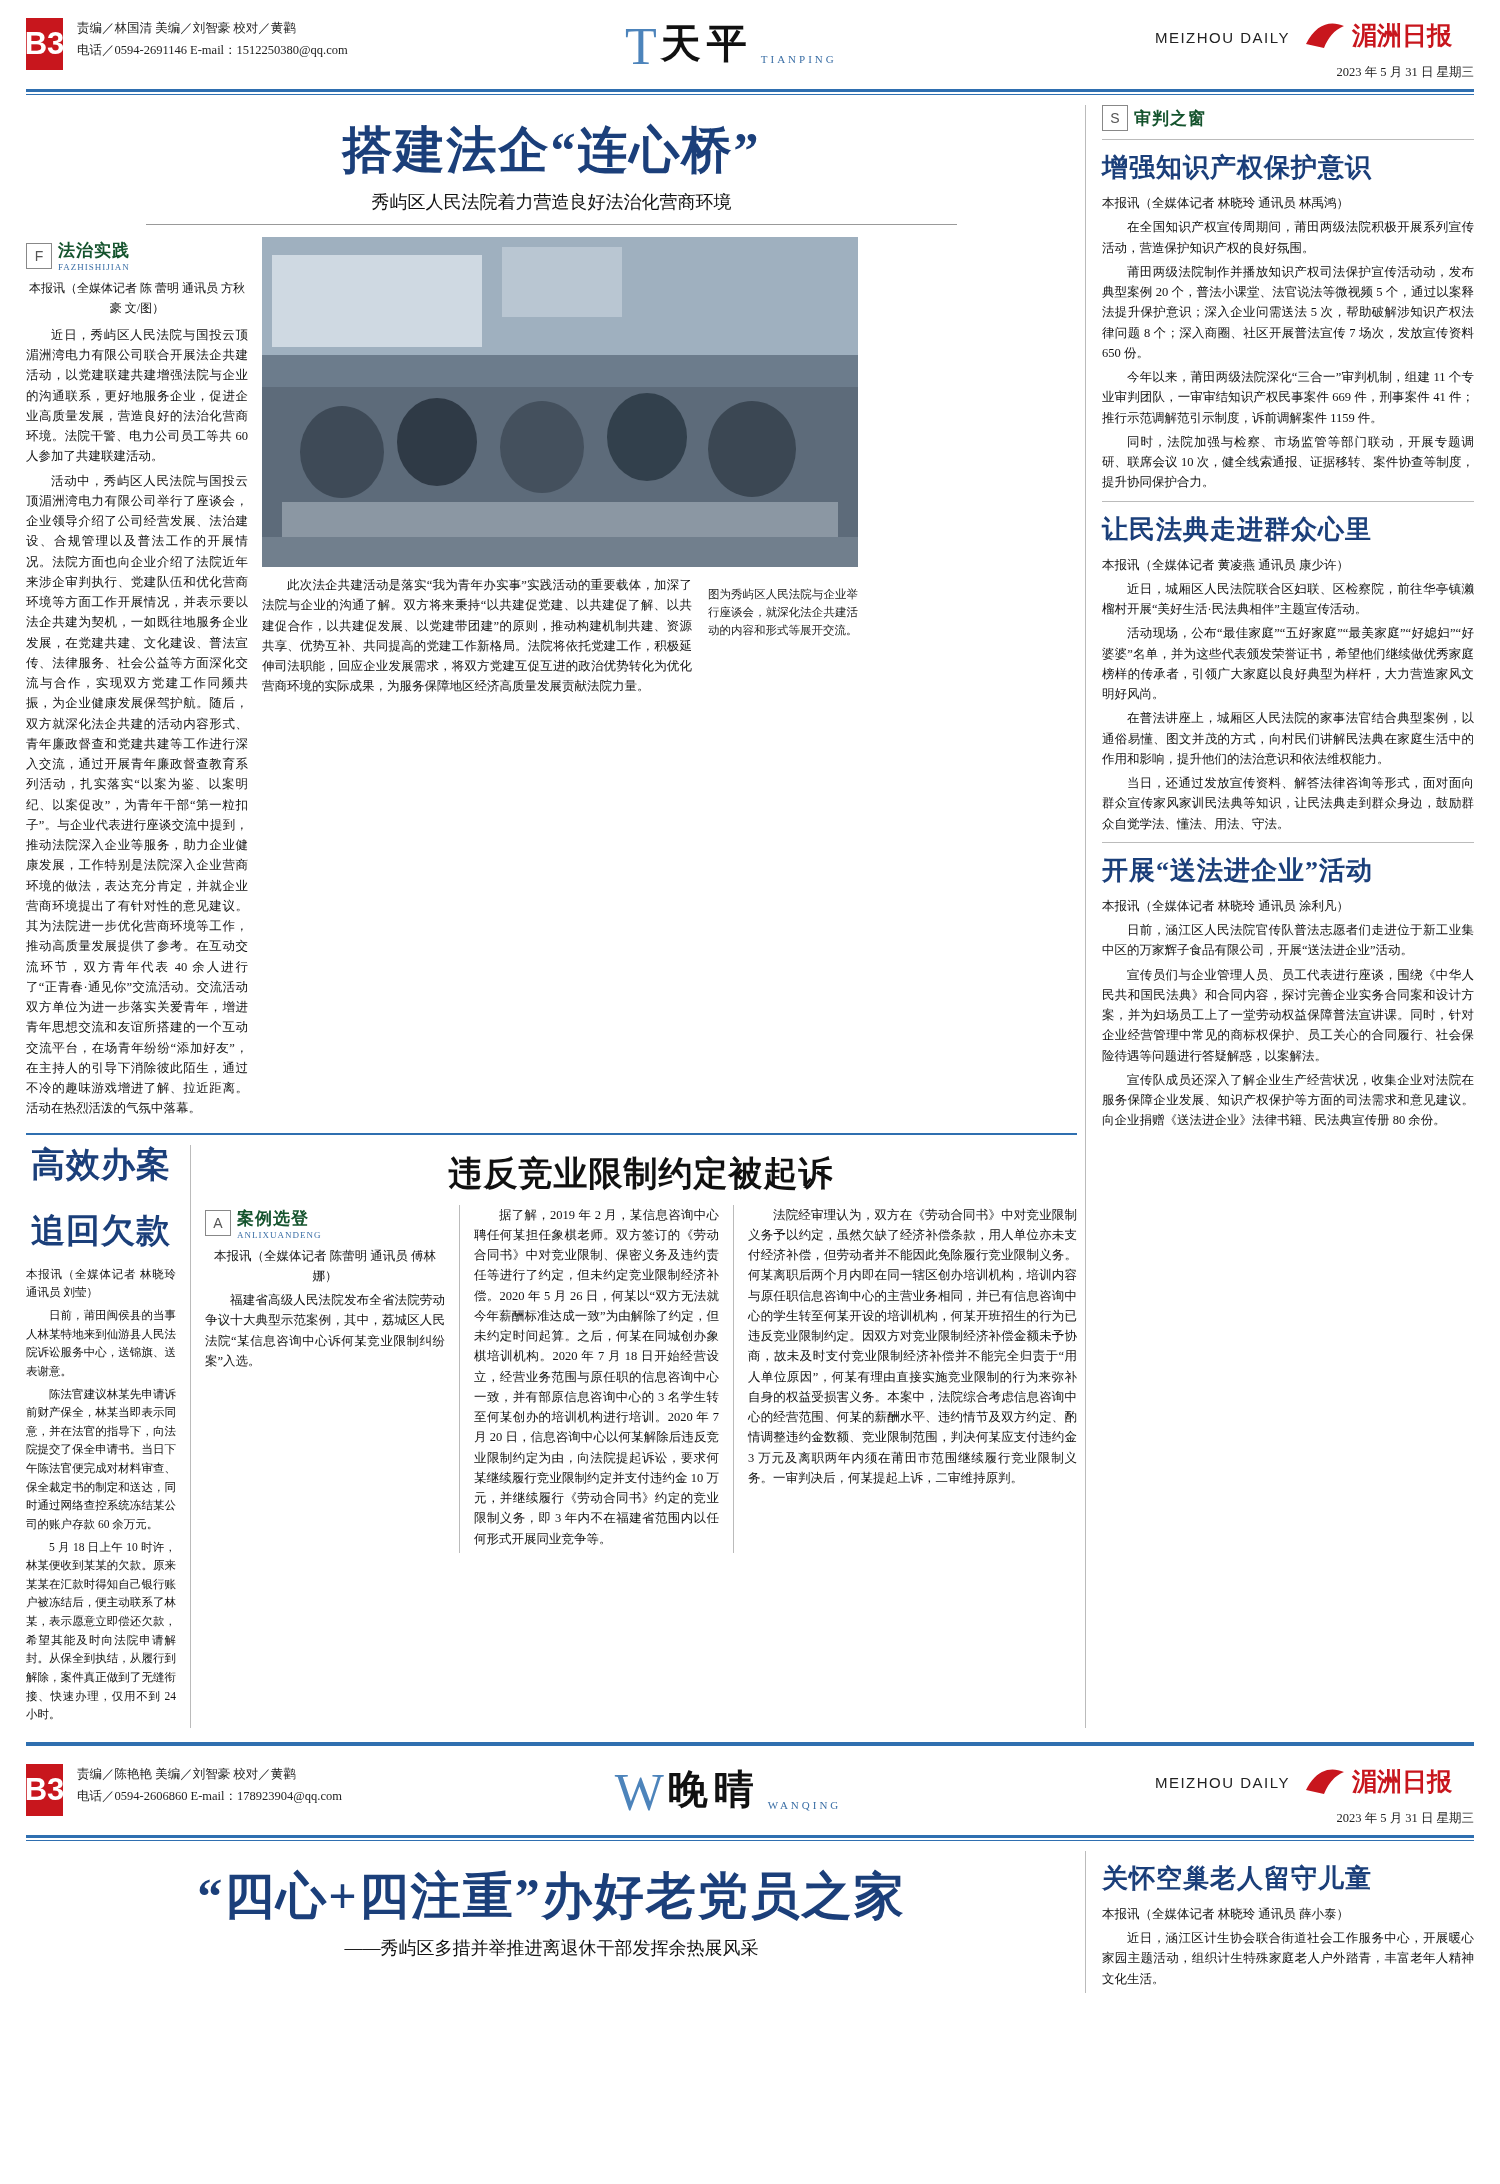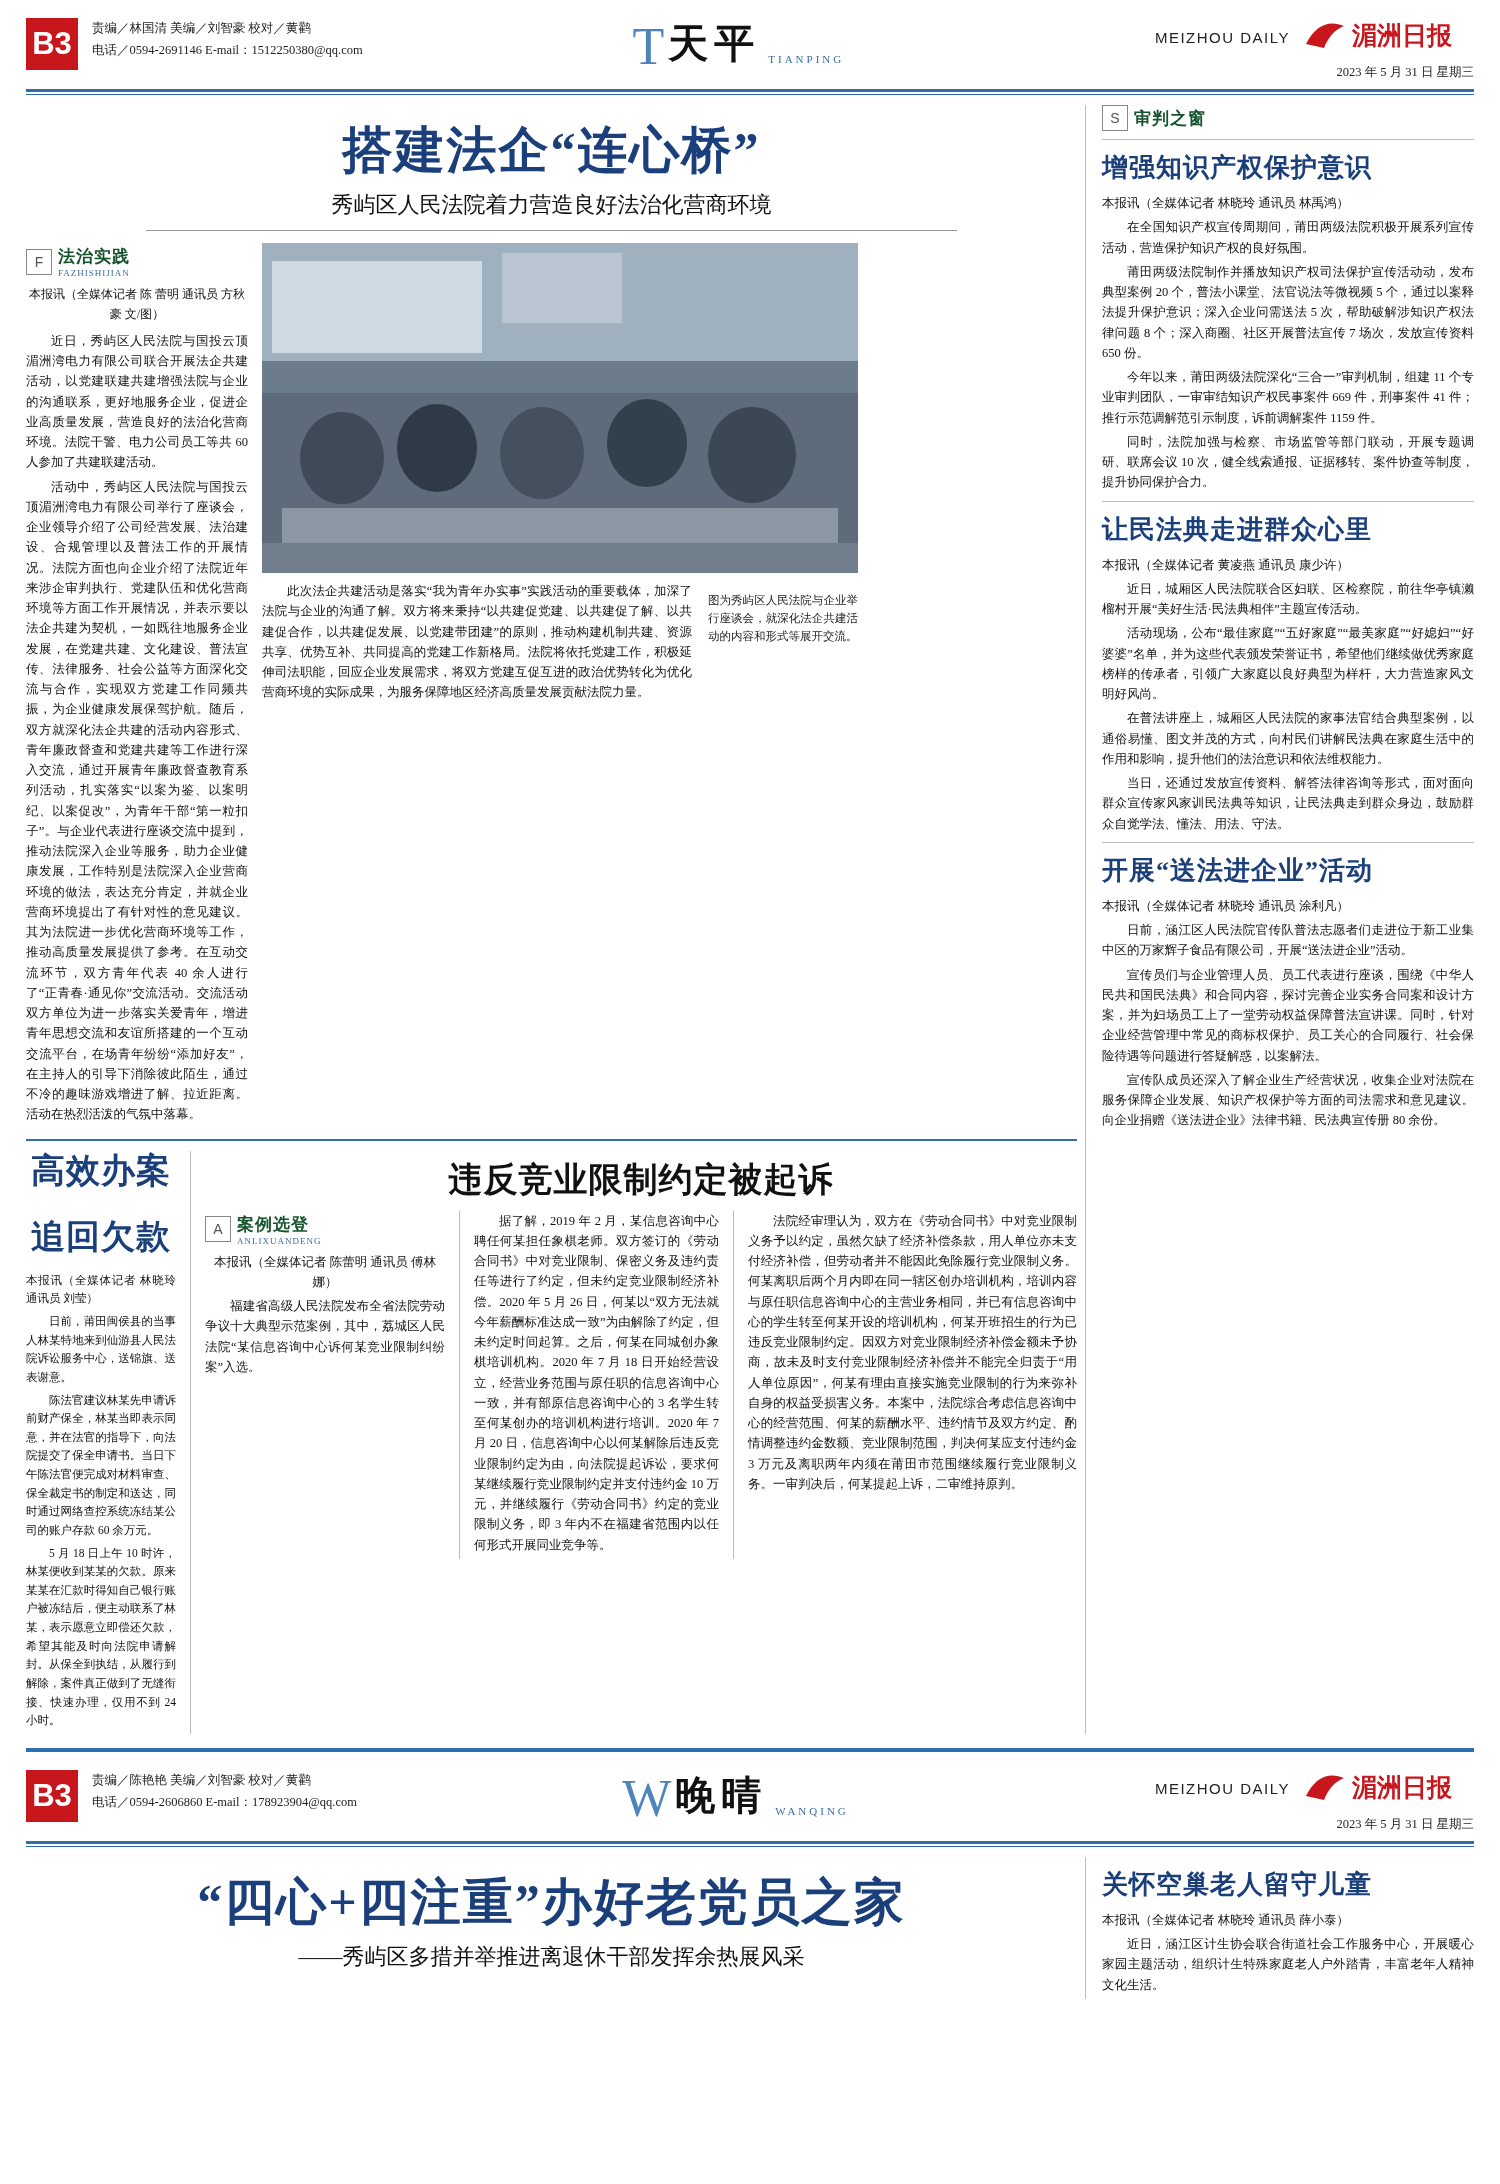--- a/index.html
+++ b/index.html
@@ -1,42 +1,42 @@
 <!DOCTYPE html>
 <html><head>
 <meta charset="utf-8">
 <style>
   html,body{margin:0;padding:0;background:#fff;}
   body{width:1500px;font-family:"Liberation Serif","DejaVu Serif",serif;color:#111;}
   .page{width:1500px;position:relative;}
 
   
   .masthead{display:flex;align-items:flex-start;padding:18px 26px 0 26px;}
-  .mh-badge{width:52px;height:52px;background:#c8161d;color:#fff;font-family:"Liberation Sans",sans-serif;
+  .mh-badge{width:37px;height:52px;background:#c8161d;color:#fff;font-family:"Liberation Sans",sans-serif;
             font-weight:bold;font-size:31px;display:flex;align-items:center;justify-content:center;}
   .mh-credits{margin-left:14px;font-size:12.5px;line-height:1.75;color:#222;}
   .mh-credits div{white-space:nowrap;}
   .mh-center{flex:1;display:flex;align-items:flex-end;justify-content:center;position:relative;margin-top:-2px;}
   .mh-big{font-size:40px;font-weight:bold;letter-spacing:6px;color:#111;font-family:"Liberation Serif",serif;}
   .mh-pin{font-size:11px;letter-spacing:3px;color:#3a6ea5;margin-left:8px;margin-bottom:6px;}
   .mh-dropcap{font-size:52px;color:#2f6fb0;font-family:"Liberation Serif",serif;opacity:.85;margin-right:4px;line-height:.9;}
   .mh-right{text-align:right;min-width:360px;}
   .mh-en{font-family:"Liberation Sans",sans-serif;font-size:15px;letter-spacing:1.5px;color:#222;display:inline-block;vertical-align:middle;}
   .mh-logo{display:inline-block;vertical-align:middle;margin-left:10px;}
   .mh-date{font-size:12.5px;margin-top:8px;color:#222;}
   .mh-rule{height:3px;background:#2f6fb0;margin:8px 26px 0 26px;}
   .mh-rule2{height:1px;background:#2f6fb0;margin:2px 26px 0 26px;}
 
   
   .body-wrap{display:flex;padding:10px 26px 0 26px;box-sizing:border-box;}
   .col-main{width:1060px;padding-right:8px;box-sizing:border-box;border-right:1px solid #bbb;}
   .col-side{width:388px;padding-left:16px;box-sizing:border-box;}
 
   .headline{text-align:center;font-size:50px;font-weight:bold;letter-spacing:2px;color:#1b3f7a;margin:12px 0 6px 0;}
-  .subhead{text-align:center;font-size:22px;color:#111;margin-bottom:10px;}
+  .subhead{text-align:center;font-size:18px;color:#111;margin-bottom:10px;}
   .sub-rule{height:1px;background:#999;margin:6px 120px 12px 120px;}
 
   .art-block{display:flex;gap:14px;}
   .sec-label{display:flex;align-items:center;gap:6px;margin:2px 0 6px 0;}
   .sec-initial{width:24px;height:24px;border:1px solid #888;color:#555;font-family:"Liberation Sans",sans-serif;
                font-size:14px;display:flex;align-items:center;justify-content:center;}
   .sec-title{font-size:17px;font-weight:bold;letter-spacing:1px;color:#14532d;}
   .byline{font-size:12px;text-align:center;line-height:1.7;margin:4px 0 6px 0;}
   p.t{font-size:12.5px;line-height:1.62;text-align:justify;text-indent:2em;margin:0 0 4px 0;}
   p.t0{text-indent:0;}

